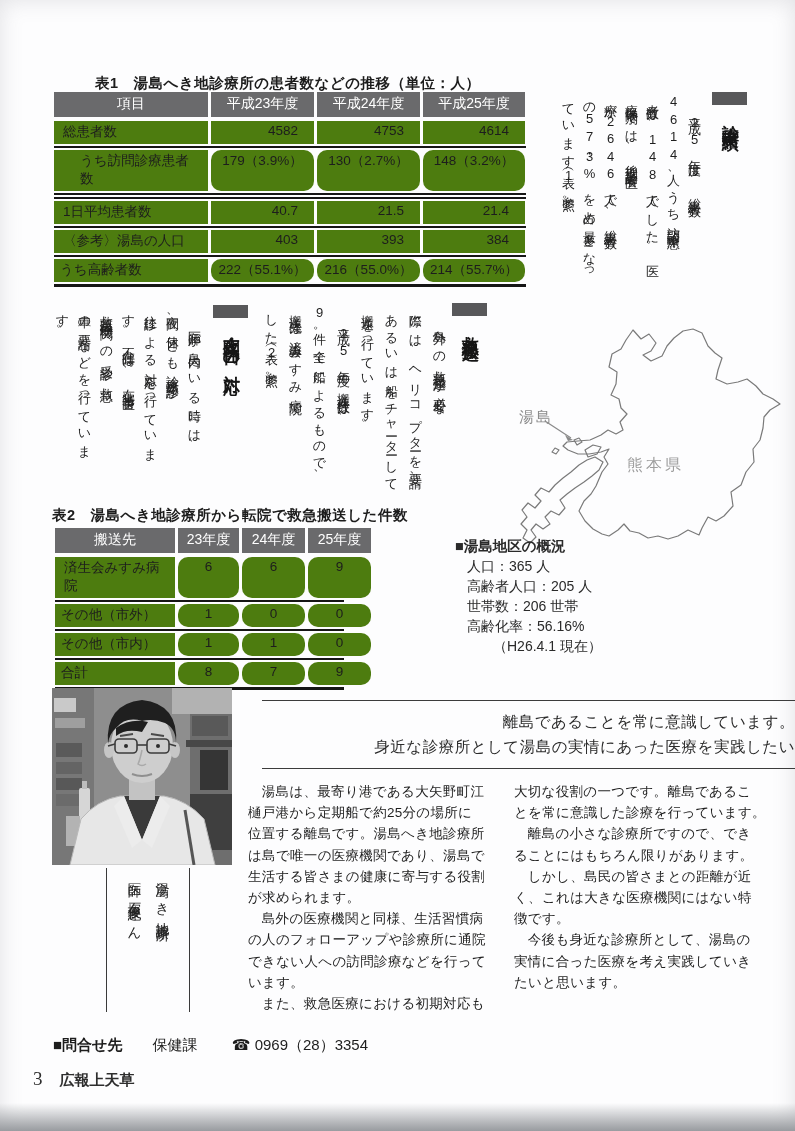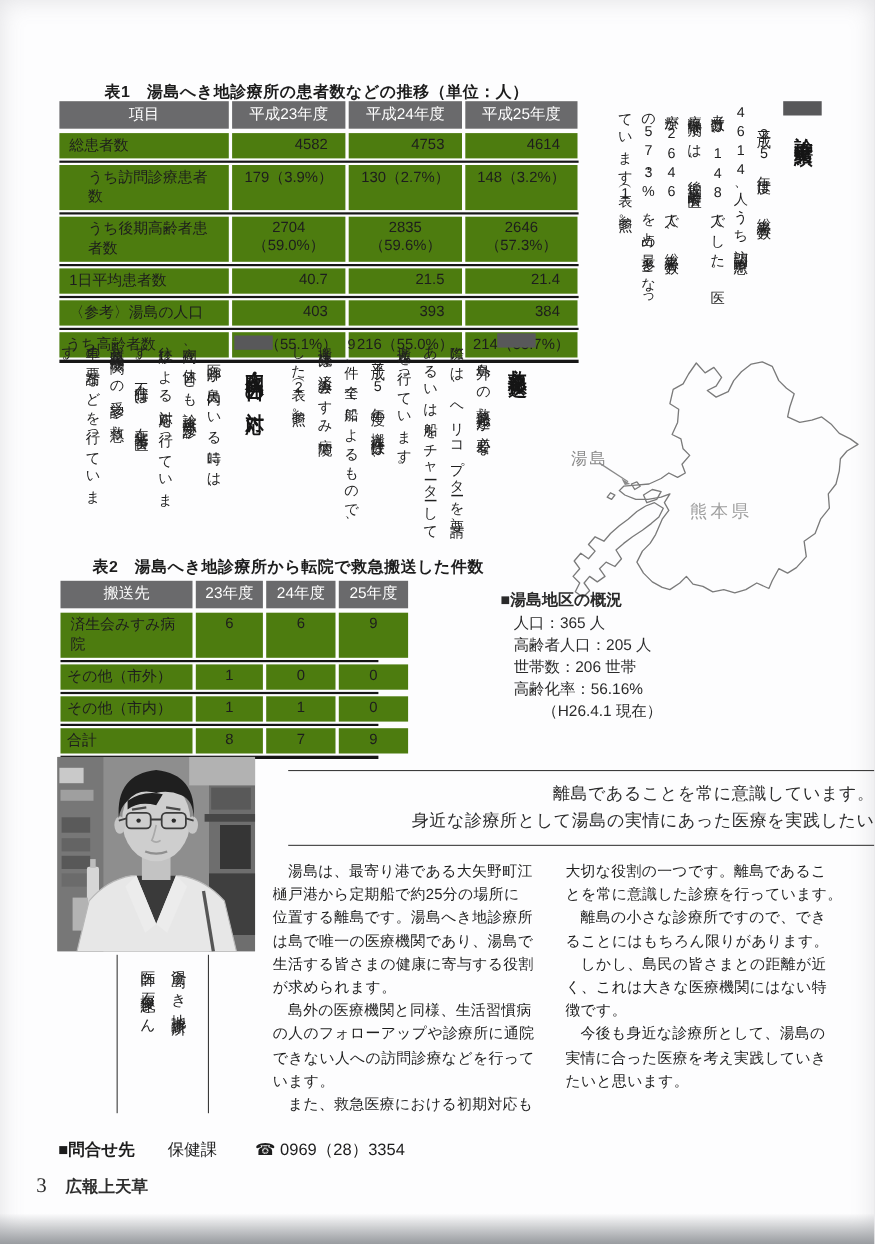--- a/index.html
+++ b/index.html
@@ -10,21 +10,21 @@
     box-shadow:inset 0 0 22px rgba(110,112,118,.20);
   }
   
   .tbl{position:absolute;}
   .tr{display:grid;column-gap:3px;}
   .t1 .tr{grid-template-columns:154px 103px 103px 102px;}
   .t2 .tr{grid-template-columns:120px 61px 63px 63px;}
   .th{background:#6a6a6c;color:#fff;font-size:14px;text-align:center;padding:3px 0 4px;}
   .td{background:#4d7c0f;font-size:13.5px;color:#1d1d1d;padding:2px 6px 3px;}
   .num{text-align:right;padding-right:16px;}
-  .pct{text-align:center;}
+  .pct{text-align:center;border-radius:10px;}
   .pl8{padding-left:9px;}
   .pl26{padding-left:26px;}
   .ctr{text-align:left;}
   .hgap{height:4px;}
   .rl{height:2px;background:#161616;margin:2px 0;}
   .rlb{height:3px;background:#161616;margin-top:2px;}
   .tbl-title{position:absolute;font-size:14.5px;font-weight:600;color:#1c1c1c;letter-spacing:.5px;}
   
   .vhead{position:absolute;}
   .vbar{width:35px;height:13px;background:#58585a;}
@@ -87,26 +87,20 @@
       <div class="td num">4614</div>
     </div>
     <div class="rl"></div>
     <div class="tr">
       <div class="td pl26">うち訪問診療患者数</div>
       <div class="td pct">179（3.9%）</div>
       <div class="td pct">130（2.7%）</div>
       <div class="td pct">148（3.2%）</div>
     </div>
     <div class="rl"></div>
-    <div class="tr">
-      <div class="td pl26">うち後期高齢者患者数</div>
-      <div class="td pct">2704（59.0%）</div>
-      <div class="td pct">2835（59.6%）</div>
-      <div class="td pct">2646（57.3%）</div>
-    </div>
     <div class="rl"></div>
     <div class="tr">
       <div class="td pl8">1日平均患者数</div>
       <div class="td num">40.7</div>
       <div class="td num">21.5</div>
       <div class="td num">21.4</div>
     </div>
     <div class="rl"></div>
     <div class="tr">
       <div class="td pl8">〈参考〉湯島の人口</div>
@@ -170,21 +164,21 @@
       <path d="M120,157 L128,162 L124,170 L117,176 L109,182 L100,188 L92,194 L85,200 L90,208 L84,215 L76,211 L70,217 L75,224 L68,229 L61,224 L56,230 L61,237 L55,243 L48,238 L52,230 L46,224 L52,217 L47,210 L53,203 L60,208 L66,201 L60,195 L66,188 L74,192 L80,185 L88,178 L96,172 L104,165 L112,160 Z"></path>
     </g>
     <g stroke="#8a8a8a" stroke-width="1.2">
       <line x1="70" y1="121" x2="96" y2="138"></line>
       <polygon points="98,140 90,135 93,141" fill="#8a8a8a" stroke="none"></polygon>
     </g>
     <text x="44" y="122" font-size="15" fill="#8a8a8a" letter-spacing="2">湯島</text>
     <text x="152" y="170" font-size="16" fill="#9e9e9e" letter-spacing="3">熊本県</text>
   </svg>
 
-  <div class="tbl-title" style="left:52px;top:506px;margin-left:32px;">表2　湯島へき地診療所から転院で救急搬送した件数</div>
+  <div class="tbl-title" style="left:52px;top:506px;">表2　湯島へき地診療所から転院で救急搬送した件数</div>
   <div class="tbl t2" style="left:55px;top:528px;width:289px;">
     <div class="tr">
       <div class="th">搬送先</div>
       <div class="th">23年度</div>
       <div class="th">24年度</div>
       <div class="th">25年度</div>
     </div>
     <div class="hgap"></div>
     <div class="tr">
       <div class="td pl8">済生会みすみ病院</div>

